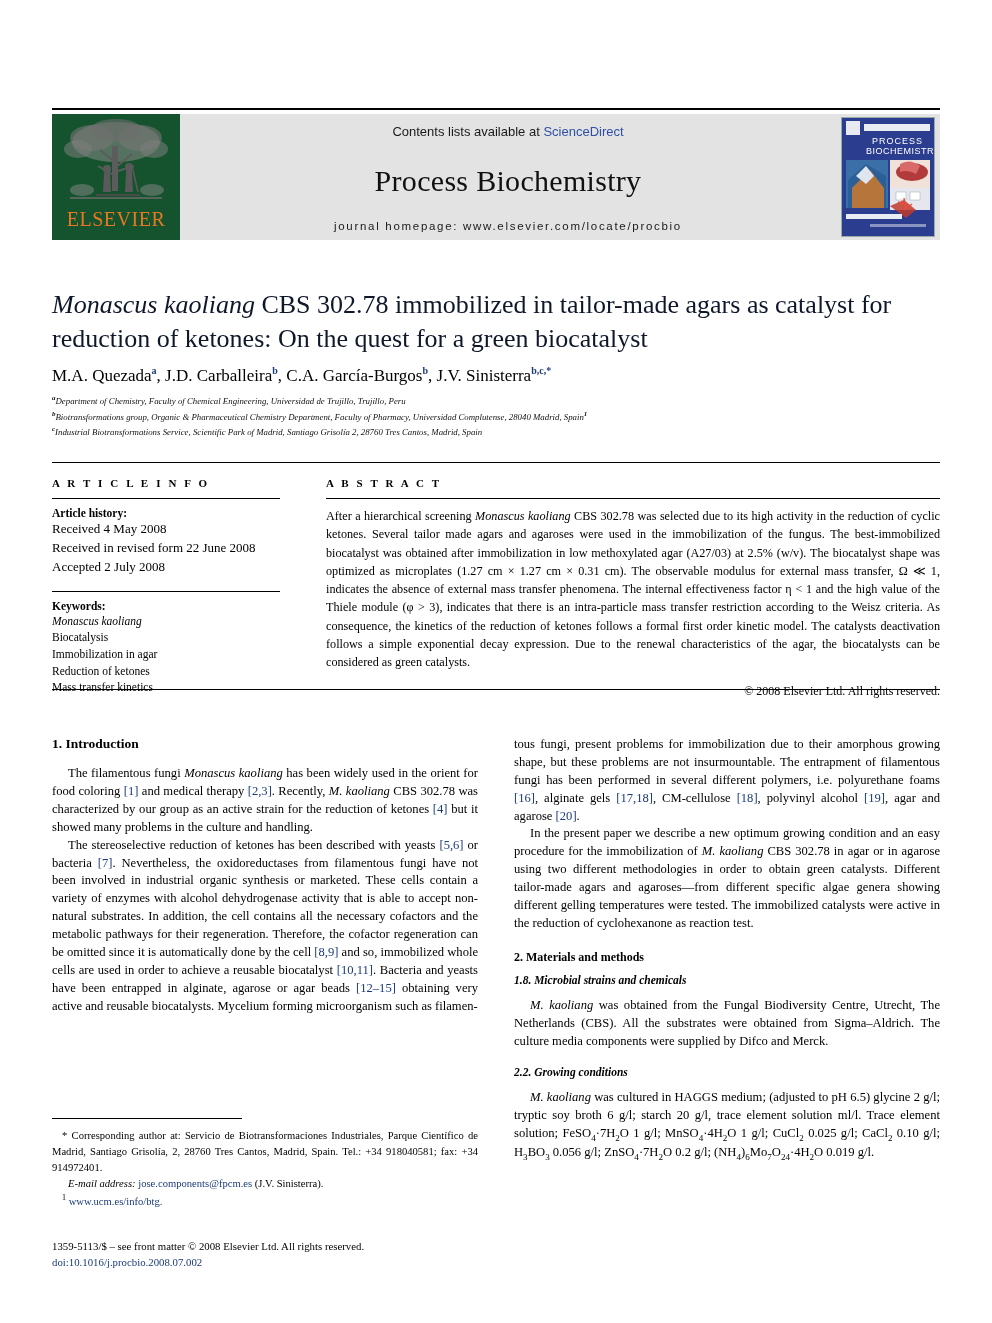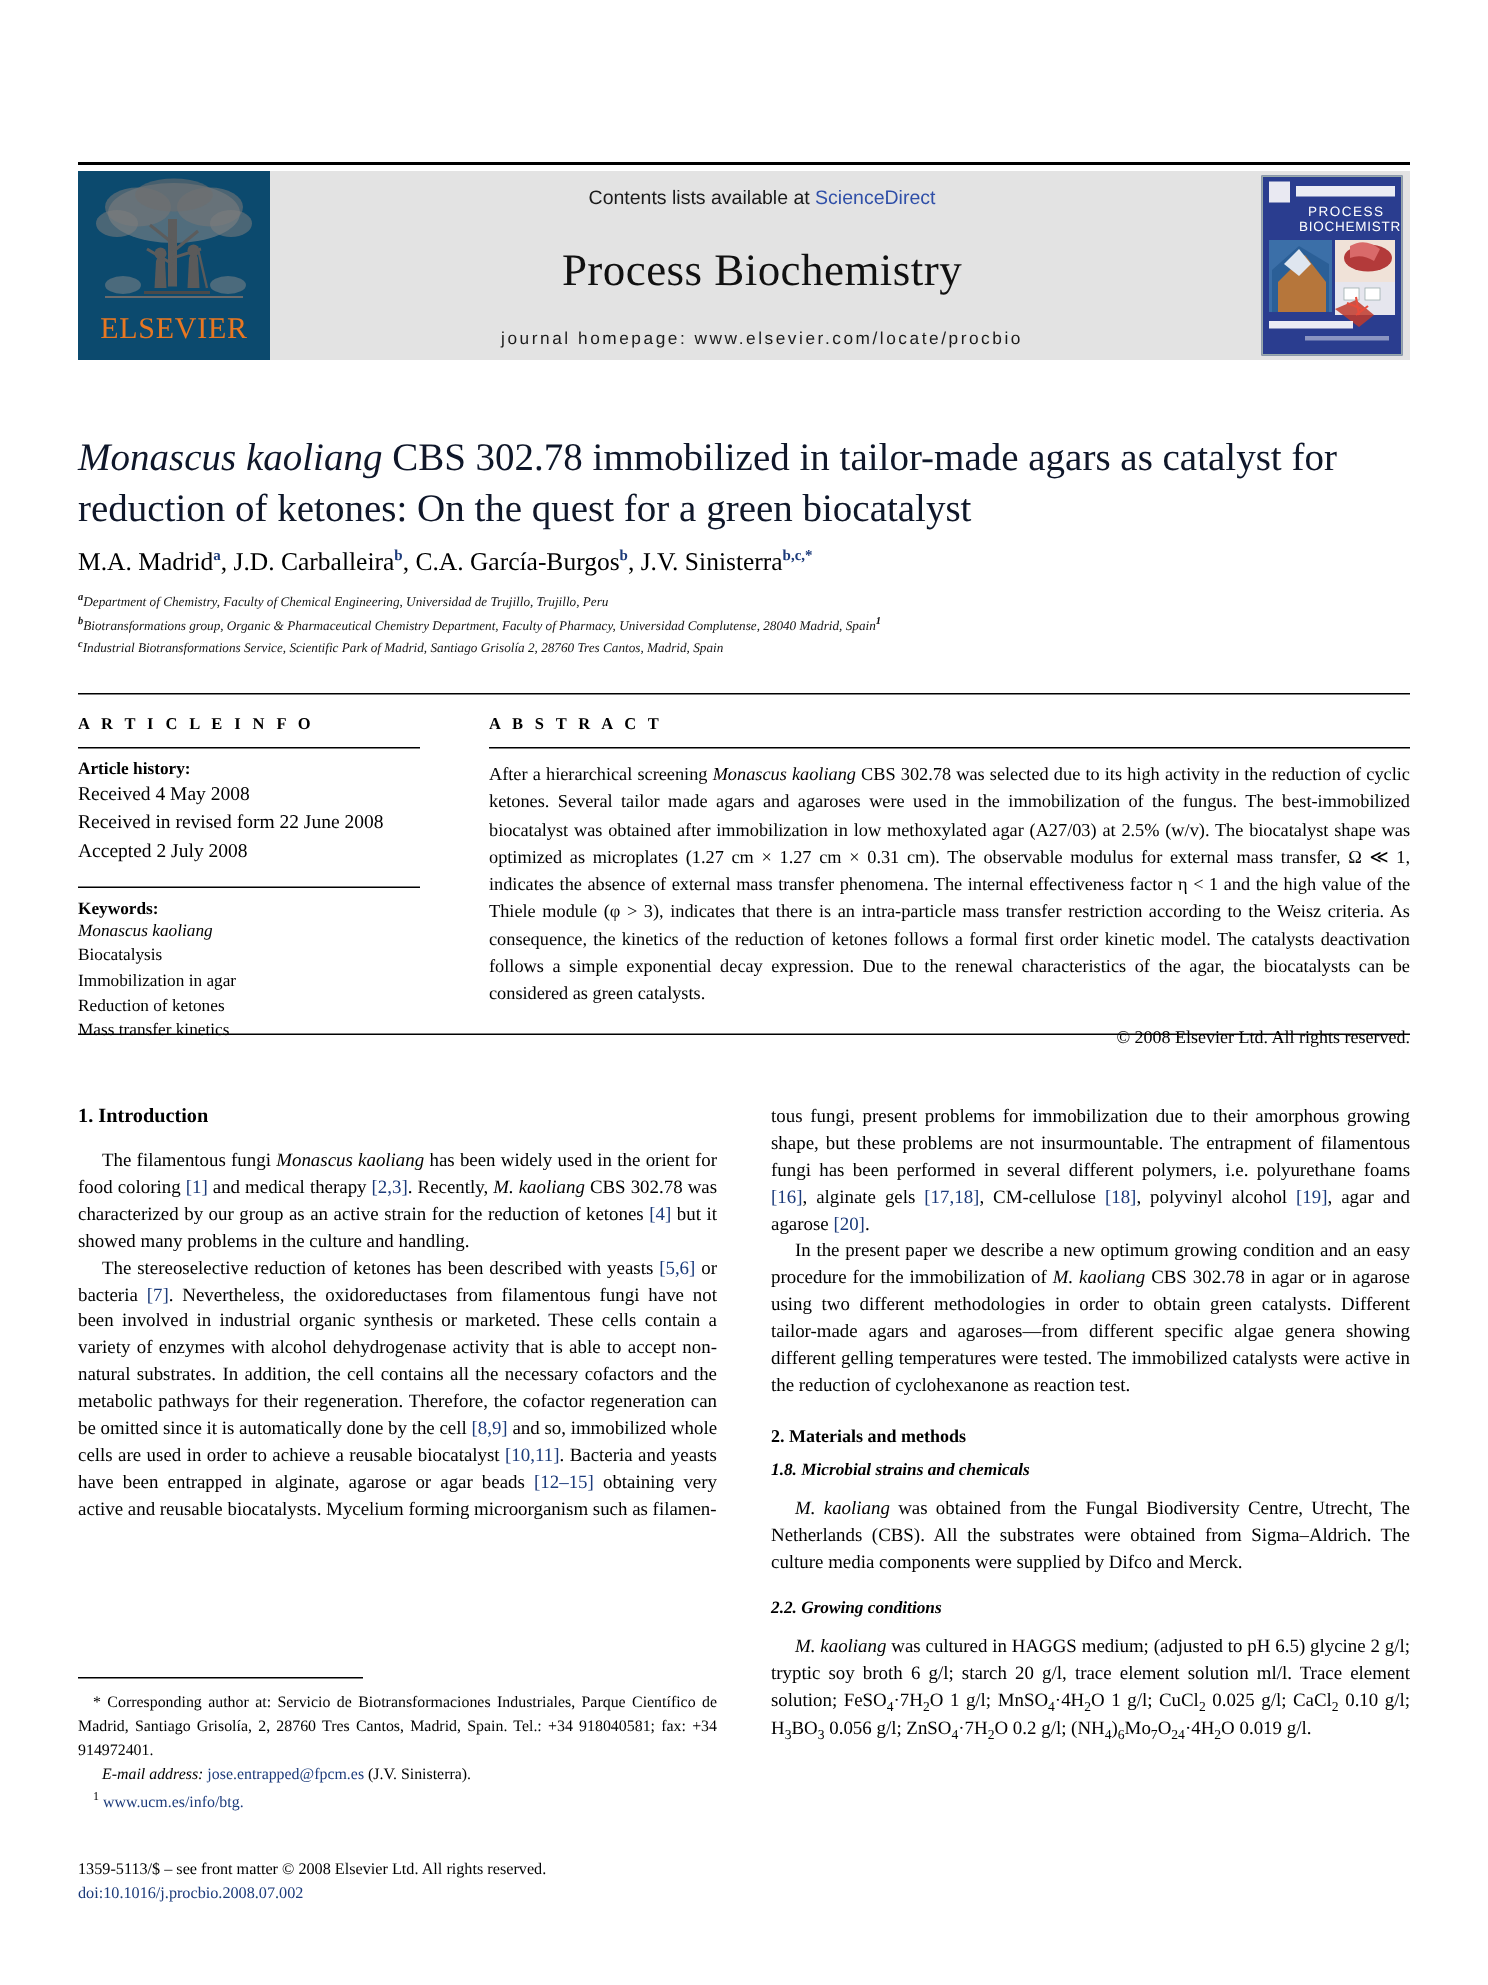--- a/index.html
+++ b/index.html
@@ -47,21 +47,21 @@
   .masthead-inner {
     position: absolute;
     top: 4px; left: 0;
     width: 888px; height: 126px;
     display: flex;
     align-items: stretch;
   }
   .elsevier-block {
     width: 128px;
     flex: 0 0 128px;
-    background: #0c4a6e;
+    background: #14532d;
     position: relative;
     display: flex;
     flex-direction: column;
     justify-content: flex-start;
     align-items: center;
   }
   .elsevier-tree {
     width: 112px;
     height: 92px;
     margin-top: 2px;
@@ -369,21 +369,21 @@
           </svg>
         </div>
       </div>
 
     </div>
   </div>
 
   <div class="article-title"><i>Monascus kaoliang</i><span> CBS 302.78 immobilized in tailor-made agars as catalyst for reduction of ketones: On the quest for a green biocatalyst</span></div>
 
   <div class="authors">
-    <span>M.A. Madrid</span><sup>a</sup>,
+    <span>M.A. Quezada</span><sup>a</sup>,
     <span>J.D. Carballeira</span><sup>b</sup>,
     <span>C.A. García-Burgos</span><sup>b</sup>,
     <span>J.V. Sinisterra</span><sup>b,c,*</sup>
   </div>
 
   <div class="affils">
     <div><sup>a</sup><span>Department of Chemistry, Faculty of Chemical Engineering, Universidad de Trujillo, Trujillo, Peru</span></div>
     <div><sup>b</sup><span>Biotransformations group, Organic &amp; Pharmaceutical Chemistry Department, Faculty of Pharmacy, Universidad Complutense, 28040 Madrid, Spain</span><sup>1</sup></div>
     <div><sup>c</sup><span>Industrial Biotransformations Service, Scientific Park of Madrid, Santiago Grisolía 2, 28760 Tres Cantos, Madrid, Spain</span></div>
   </div>
@@ -439,21 +439,21 @@
 
       <h3 class="subsec" style="margin-top:16px;margin-bottom:9px">2.2. Growing conditions</h3>
       <p class="para small-para"><i>M. kaoliang</i><span> was cultured in HAGGS medium; (adjusted to pH 6.5) glycine 2 g/l; tryptic soy broth 6 g/l; starch 20 g/l, trace element solution ml/l. Trace element solution; FeSO</span><sub>4</sub><span>·7H</span><sub>2</sub><span>O 1 g/l; MnSO</span><sub>4</sub><span>·4H</span><sub>2</sub><span>O 1 g/l; CuCl</span><sub>2</sub><span> 0.025 g/l; CaCl</span><sub>2</sub><span> 0.10 g/l; H</span><sub>3</sub><span>BO</span><sub>3</sub><span> 0.056 g/l; ZnSO</span><sub>4</sub><span>·7H</span><sub>2</sub><span>O 0.2 g/l; (NH</span><sub>4</sub><span>)</span><sub>6</sub><span>Mo</span><sub>7</sub><span>O</span><sub>24</sub><span>·4H</span><sub>2</sub><span>O 0.019 g/l.</span></p>
     </div>
 
   </div>
 
   <div class="foot-rule"></div>
   <div class="footnotes">
     <div class="fn-star">* Corresponding author at: Servicio de Biotransformaciones Industriales, Parque Científico de Madrid, Santiago Grisolía, 2, 28760 Tres Cantos, Madrid, Spain. Tel.: +34 918040581; fax: +34 914972401.</div>
-    <div style="text-indent:16px"><span class="email-lbl">E-mail address:</span> <span class="link">jose.entrapped@fpcm.es</span> <span>(J.V. Sinisterra).</span></div>
+    <div style="text-indent:16px"><span class="email-lbl">E-mail address:</span> <span class="link">jose.components@fpcm.es</span> <span>(J.V. Sinisterra).</span></div>
     <div style="text-indent:10px"><span class="fn-sup">1</span> <span class="link">www.ucm.es/info/btg.</span></div>
   </div>
 
   <div class="issn-line">
     <div>1359-5113/$ – see front matter © 2008 Elsevier Ltd. All rights reserved.</div>
     <div class="doi">doi:10.1016/j.procbio.2008.07.002</div>
   </div>
 
 </div>
 

